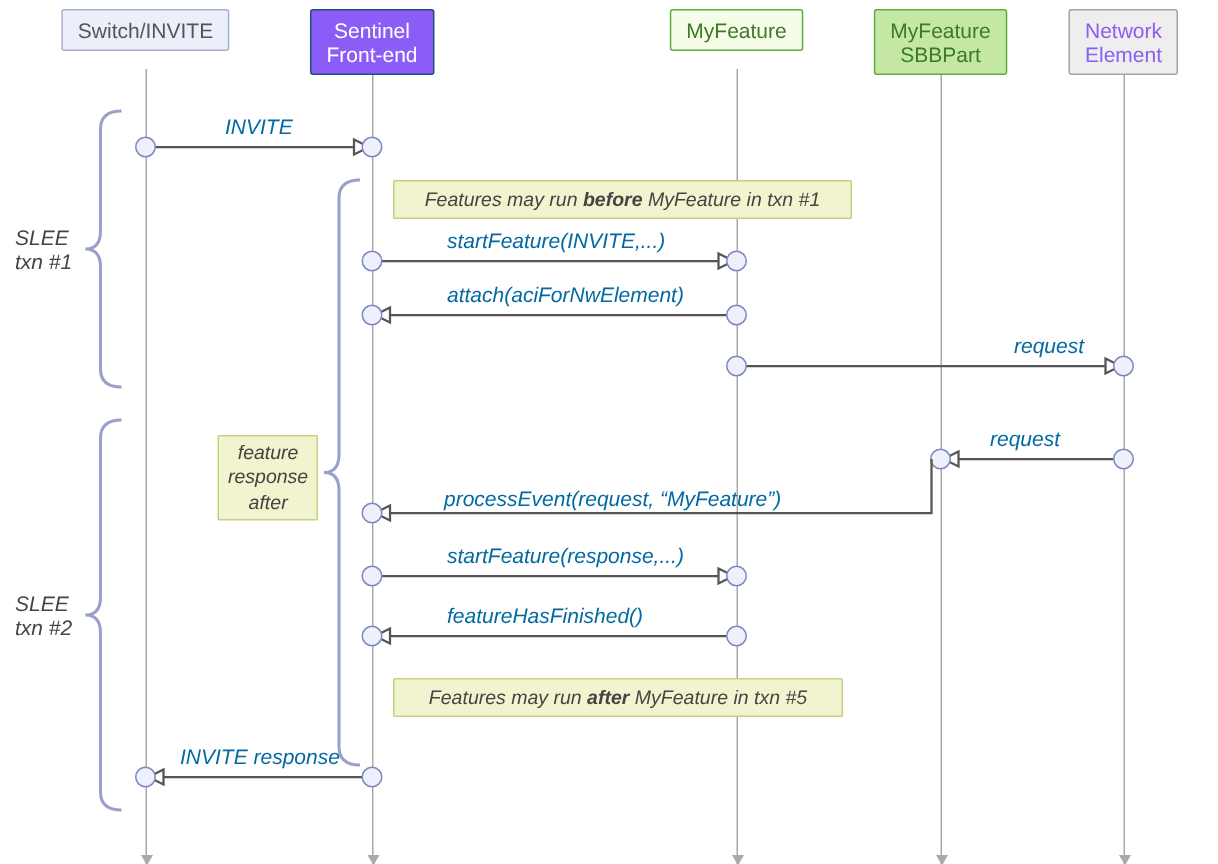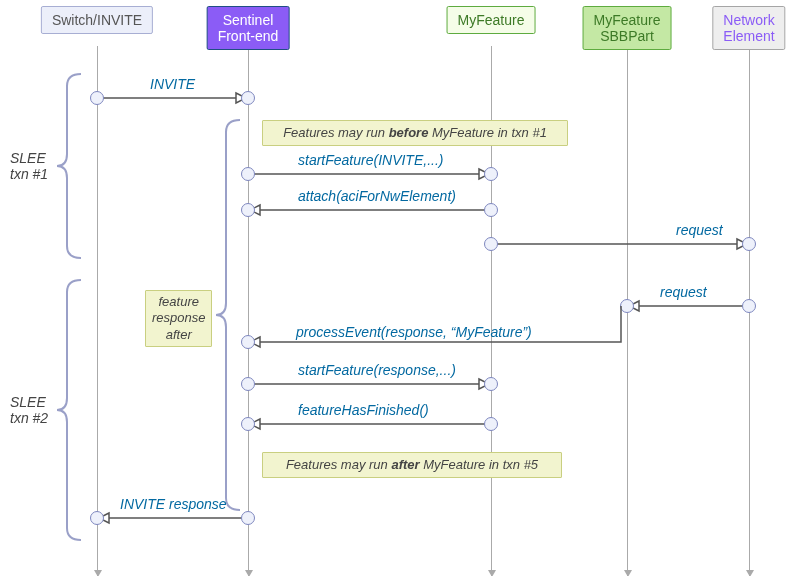--- a/index.html
+++ b/index.html
@@ -133,21 +133,21 @@
 </svg>
 <div class="dot" style="left:627px; top:306px"></div>
 <div class="dot" style="left:749px; top:306px"></div>
 <div class="msg-label" style="left:660px; top:284px">request</div>
 
 <svg class="arrow" style="left:248px; top:300px" width="379" height="48">
   <path class="arrow-line" d="M373,6 V42 H12"></path>
     <path class="arrow-head" d="M12,37 L2,42 L12,47 Z"></path>
 </svg>
 <div class="dot" style="left:248px; top:342px"></div>
-<div class="msg-label" style="left:296px; top:324px">processEvent(response,  “MyFeature”)</div>
+<div class="msg-label" style="left:296px; top:324px">processEvent(request,  “MyFeature”)</div>
 
 <svg class="arrow" style="left:248px; top:378px" width="243" height="12">
   <line class="arrow-line" x1="6" y1="6" x2="231" y2="6"></line>
     <path class="arrow-head" d="M231,1 L241,6 L231,11 Z"></path>
 </svg>
 <div class="dot" style="left:248px; top:384px"></div>
 <div class="dot" style="left:491px; top:384px"></div>
 <div class="msg-label" style="left:298px; top:362px">startFeature(response,...)</div>
 
 <svg class="arrow" style="left:248px; top:418px" width="243" height="12">

